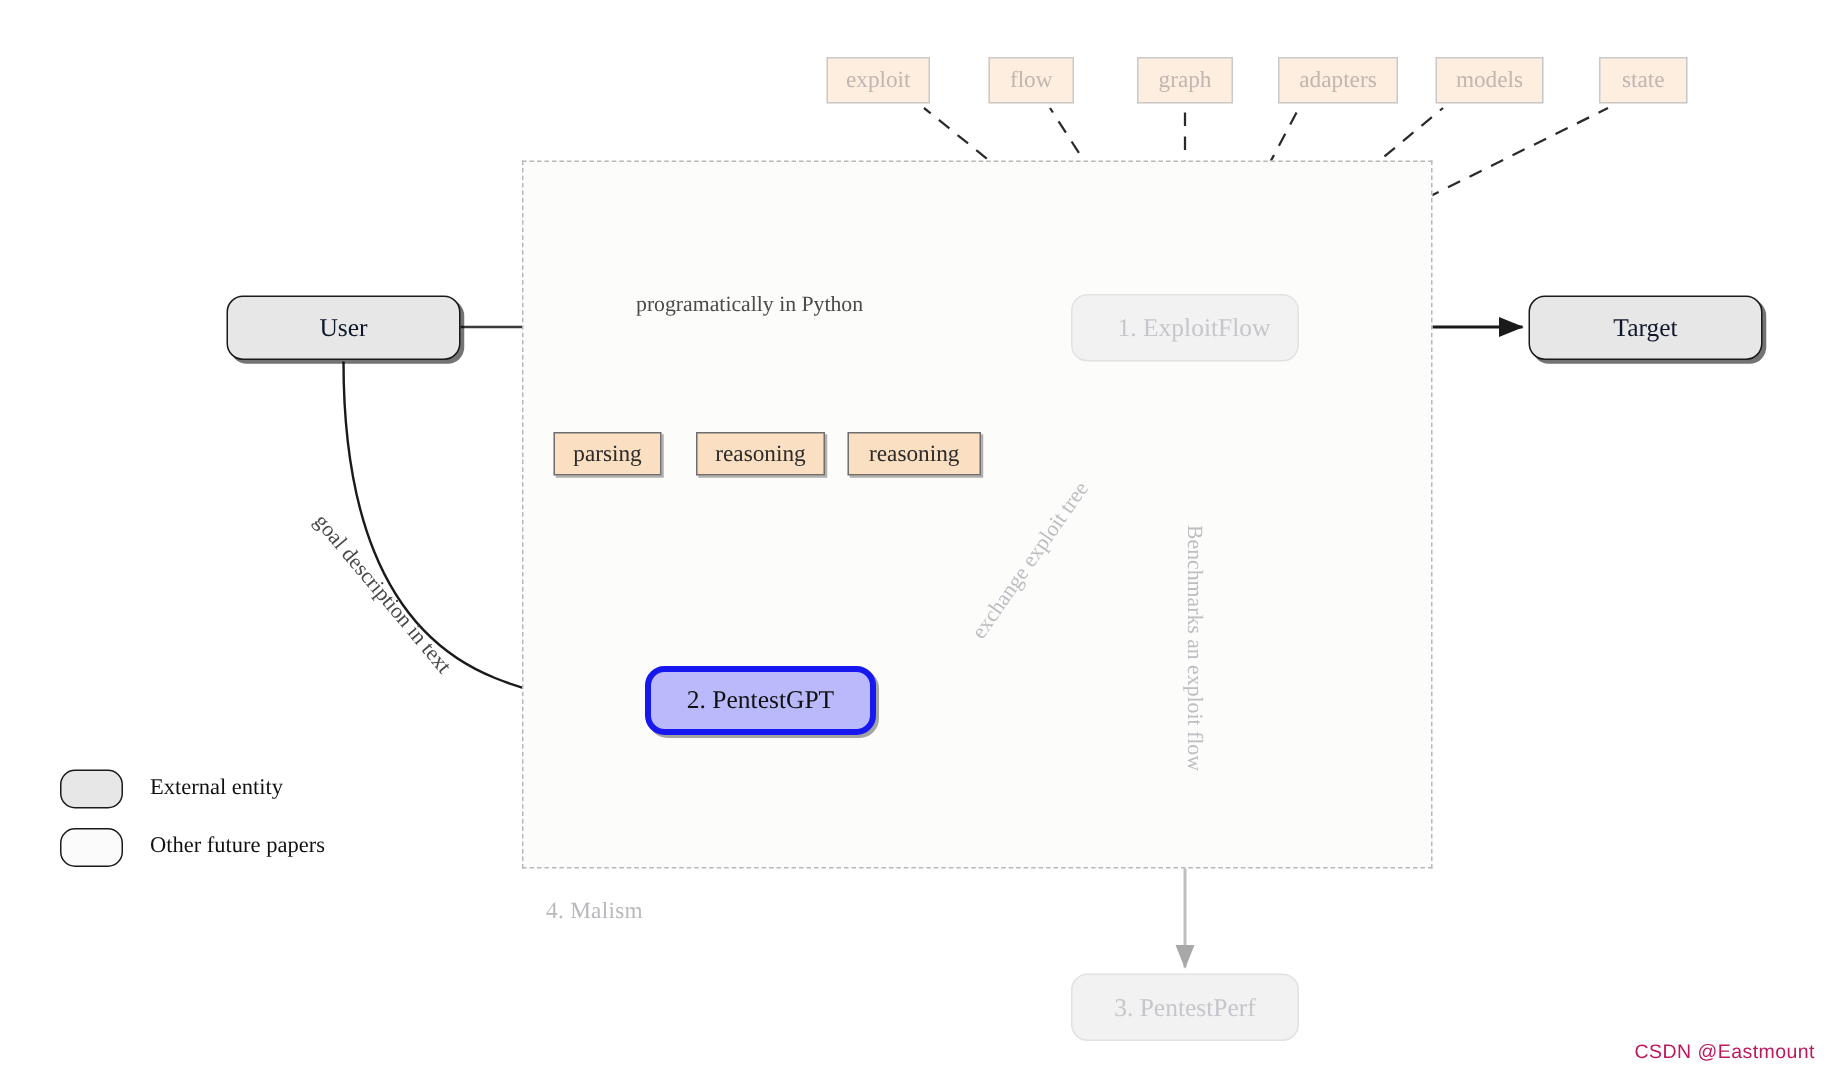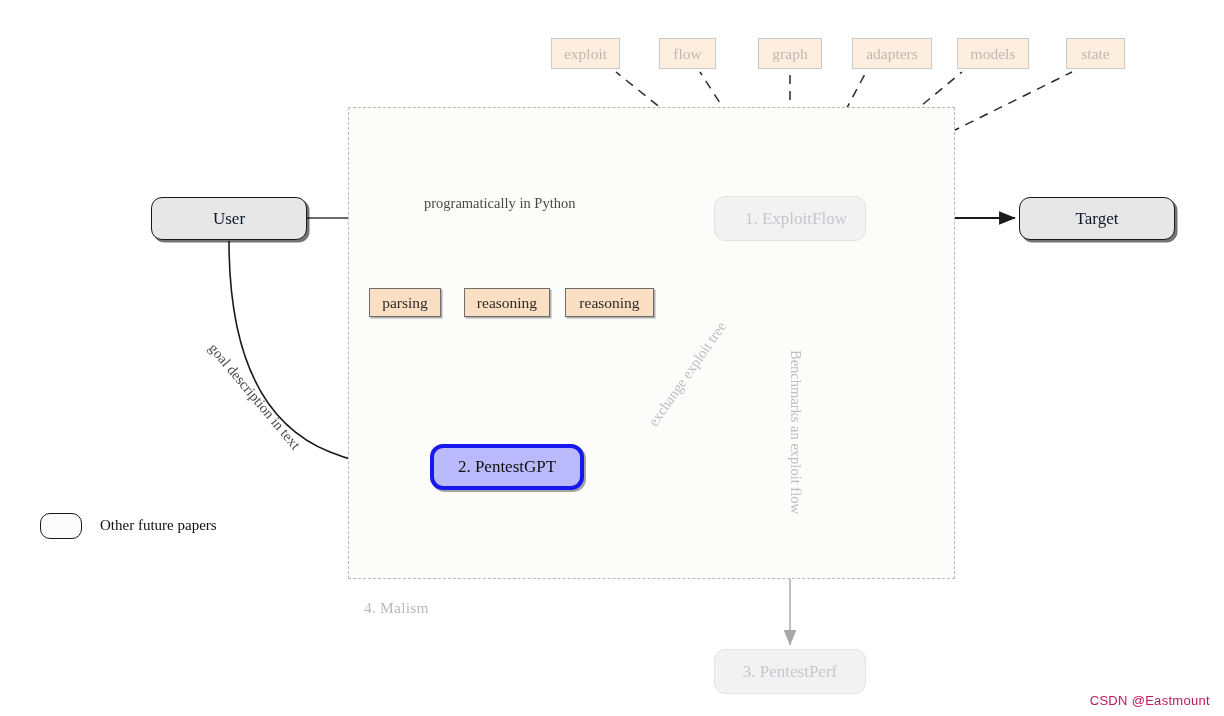--- a/index.html
+++ b/index.html
@@ -226,20 +226,24 @@
   <div class="edge-label lbl-dark" style="left:424px; top:195px;">programatically in Python</div>
 
   <div class="edge-label lbl-dark" style="left:218px; top:340px; transform: rotate(50deg);">goal description in text</div>
 
   <div class="edge-label lbl-gray" style="left:645px; top:420px; transform: rotate(-55deg);">exchange exploit tree</div>
 
   <div class="edge-label lbl-gray" style="left:804px; top:350px; transform: rotate(90deg);">Benchmarks an exploit flow</div>
 
   <div class="legend">
     <div class="legend-row">
+      <div class="legend-swatch sw-ext"></div>
+      <div class="legend-text">External entity</div>
+    </div>
+    <div class="legend-row">
       <div class="legend-swatch sw-fut"></div>
       <div class="legend-text">Other future papers</div>
     </div>
   </div>
 
   <div class="watermark">CSDN @Eastmount</div>
 
 </div>
 
 </body></html>

